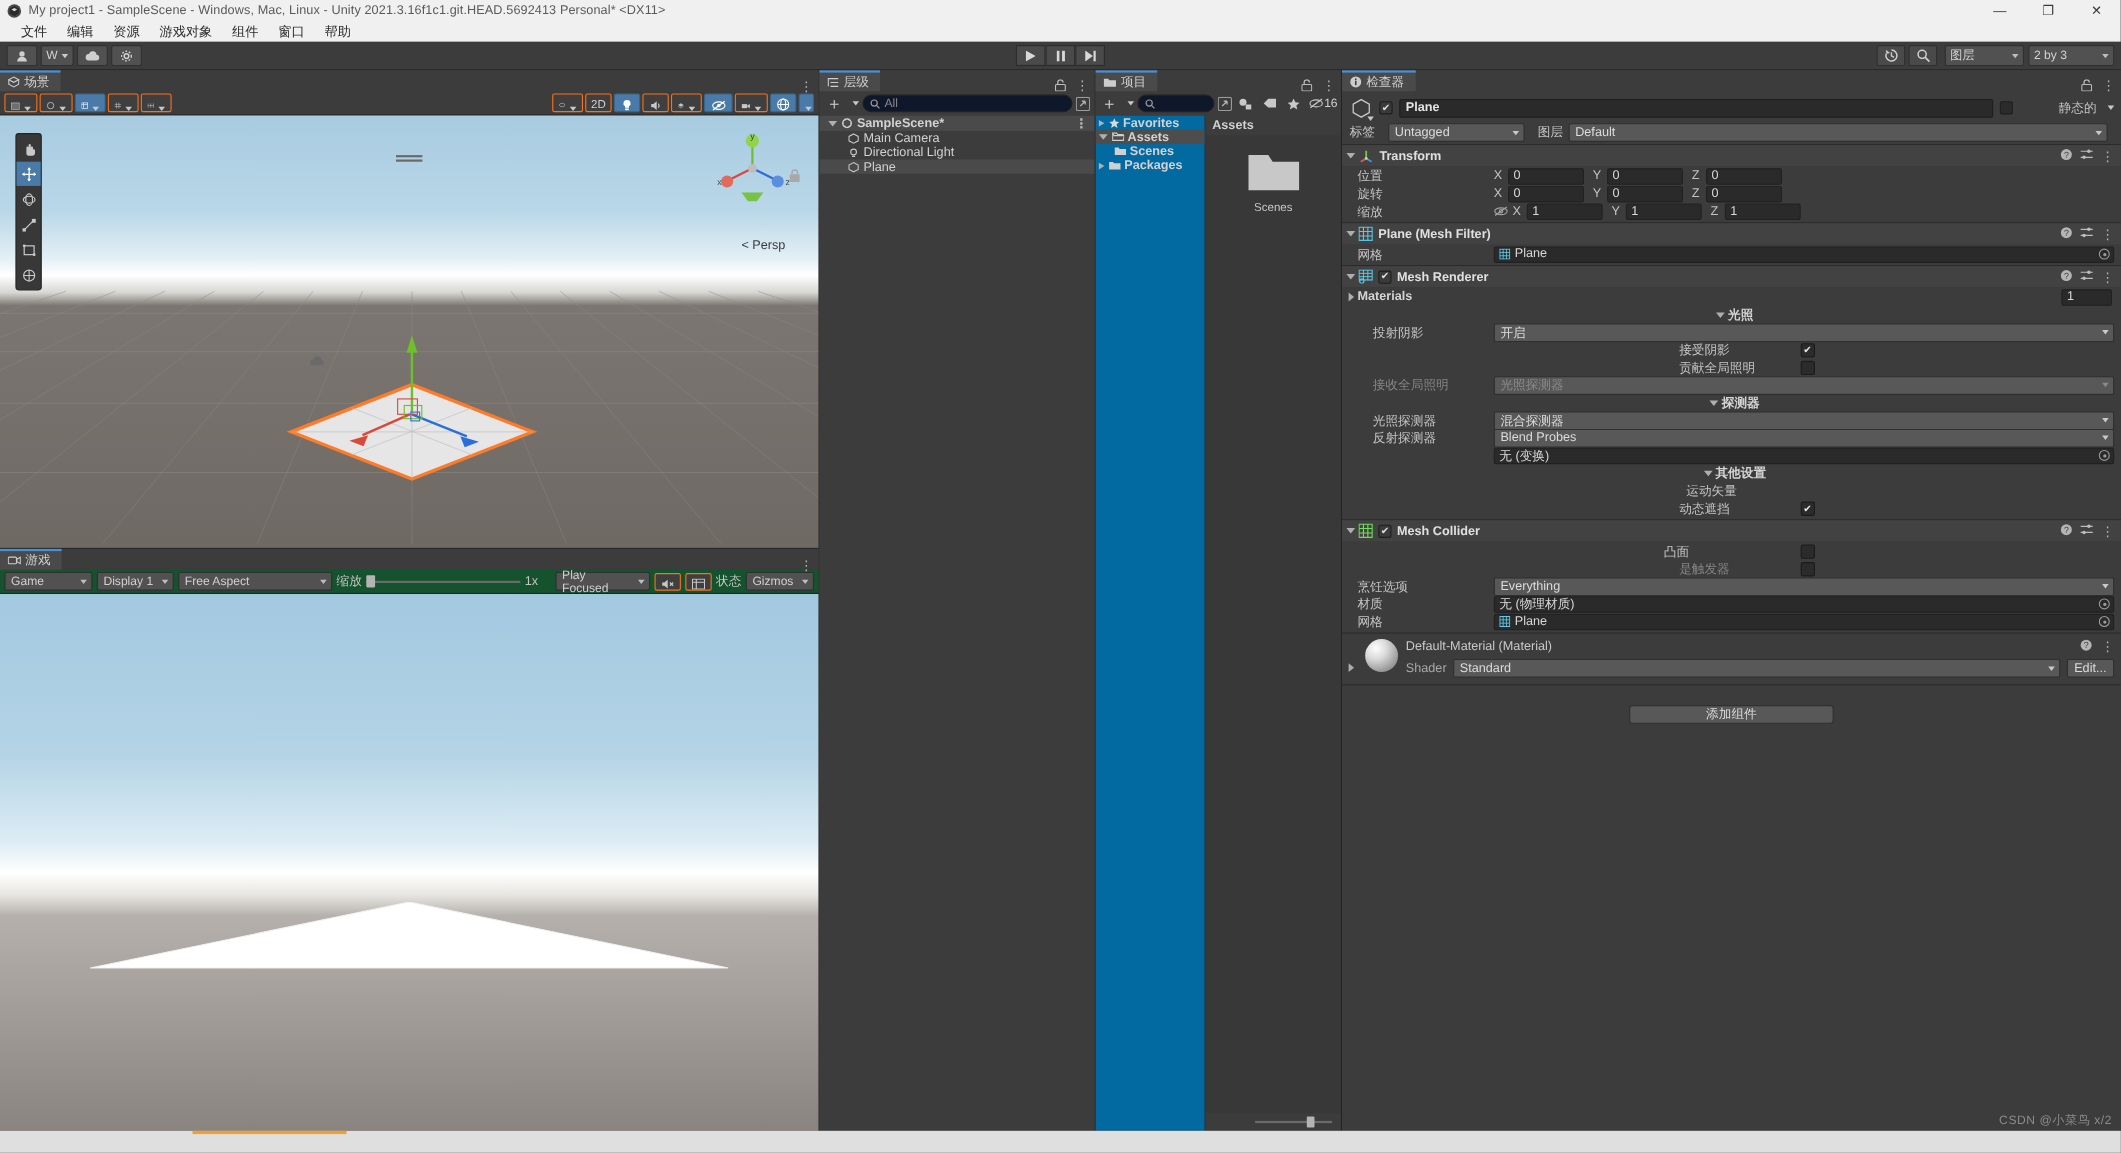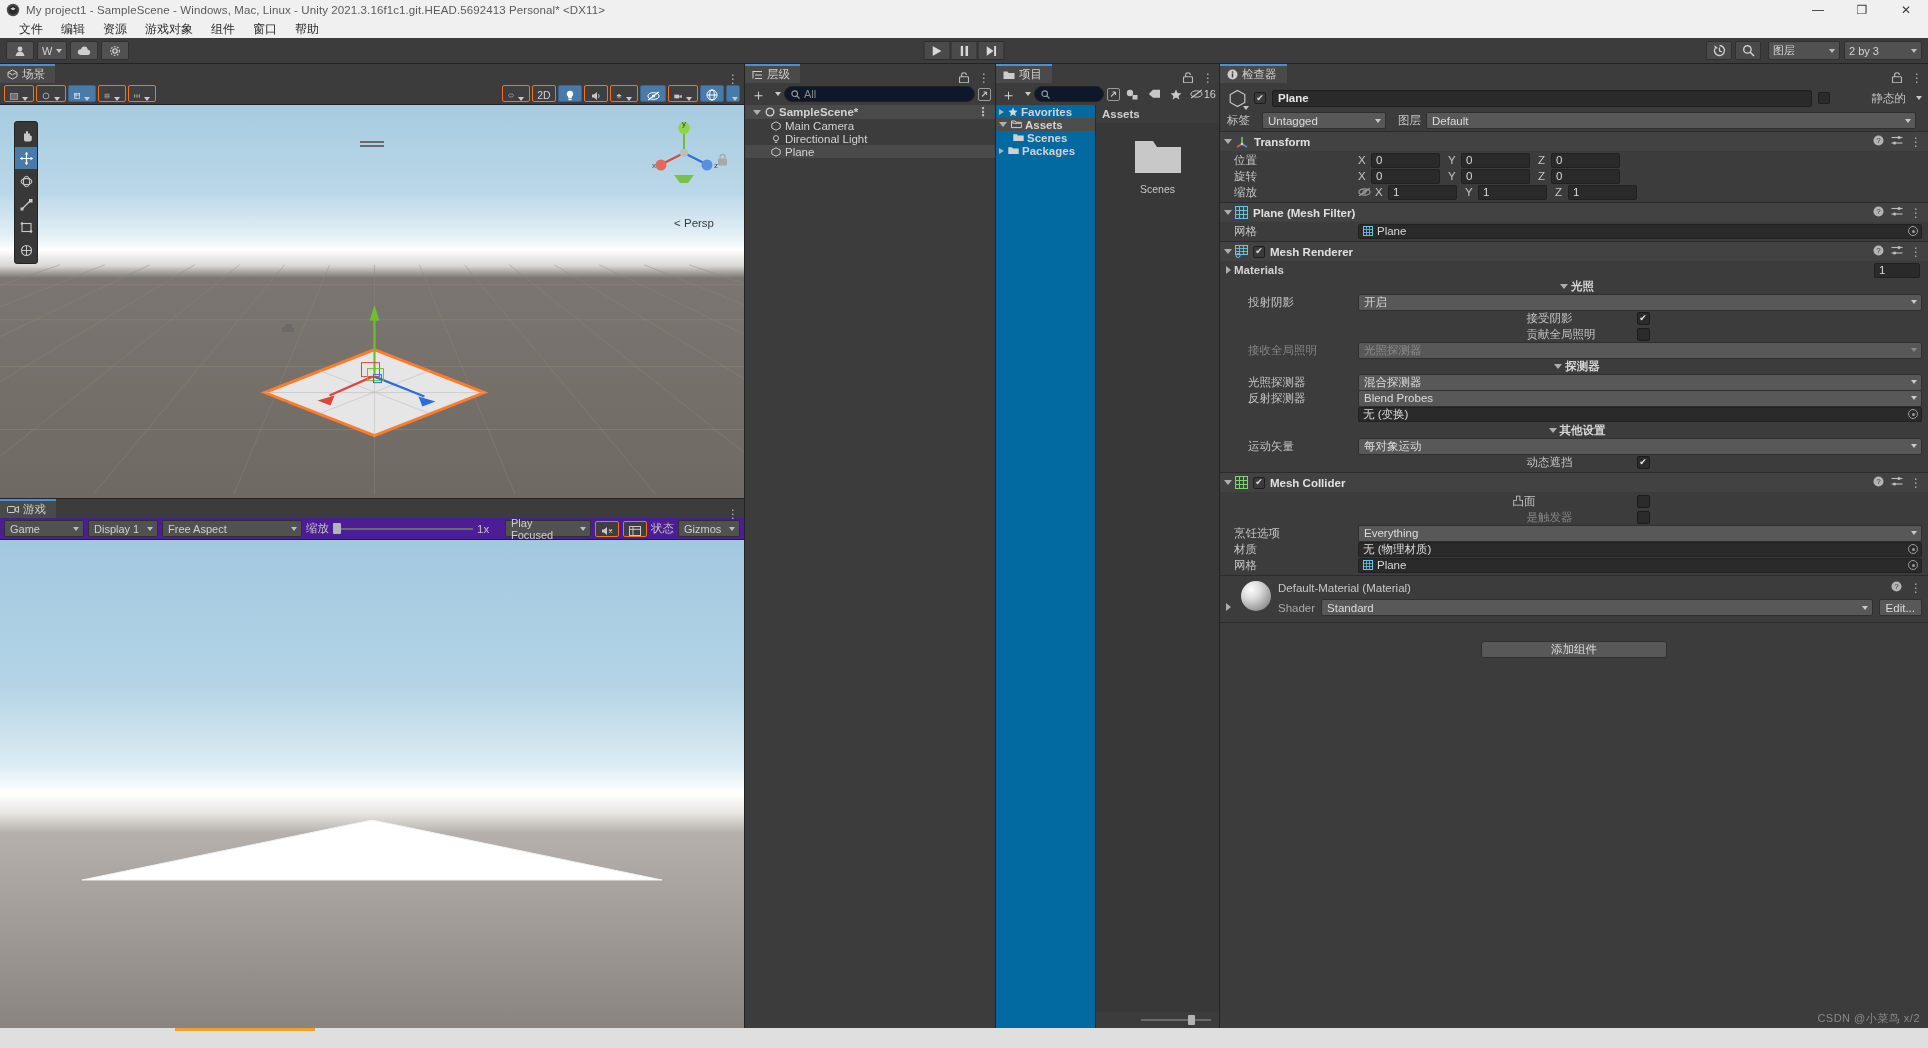--- a/index.html
+++ b/index.html
@@ -69,21 +69,21 @@
     border:1px solid #242424; border-radius:3px; padding:2px 0; display:flex; flex-direction:column; gap:1px; }
   #scene-tools .tl { height:22px; display:flex; align-items:center; justify-content:center; color:#c8c8c8; }
   #scene-tools .tl.sel { background:#4a7ba8; }
   #gizmo { position:absolute; right:20px; top:8px; width:80px; height:80px; }
   #persp-label { position:absolute; right:30px; top:112px; color:#3a3a3a; font-size:11.5px; }
   #scene-dragbar { position:absolute; left:50%; transform:translateX(-50%); top:36px; width:24px; height:0;
     border-top:2px solid #6a6a6a; border-bottom:2px solid #6a6a6a; height:6px; }
 
   
   #game-panel { flex:1; display:flex; flex-direction:column; border-top:1px solid #232323; }
-  #game-toolbar { height:22px; background:#4c1d95; display:flex; align-items:center; padding:0 4px;
+  #game-toolbar { height:22px; background:#14532d; display:flex; align-items:center; padding:0 4px;
     border-bottom:1px solid #232323; gap:4px; font-size:11px; color:#c8c8c8; }
   .gsel { height:17px; background:#515151; border:1px solid #2f2f2f; border-radius:2px; display:flex;
     align-items:center; padding:0 16px 0 5px; position:relative; color:#d0d0d0; font-size:11px; }
   .gsel .arw { position:absolute; right:4px; width:0;height:0;
     border-left:3px solid transparent;border-right:3px solid transparent;border-top:4px solid #bdbdbd; }
   #zoom-slider { flex:0 0 auto; width:140px; height:14px; position:relative; display:flex; align-items:center; }
   #zoom-slider .track { width:100%; height:2px; background:#6b6b6b; }
   #zoom-slider .knob { position:absolute; left:0; width:8px; height:11px; background:#b4b4b4; border-radius:1px; }
   #game-view { flex:1; position:relative; overflow:hidden;
     background:linear-gradient(#a2c8e0 0%, #b4d4e6 30%, #dcecf4 46%, #ffffff 52%, #e8e6e2 56%, #b5b0ab 60%, #8a8480 100%); }
@@ -1094,24 +1094,20 @@
               <span>无 (变换)</span>
               <span class="sel-dot"></span>
             </span>
           </div>
           <div class="frow" style="padding-left:6px">
             <span class="foldtri"></span>
             <span class="flbl bold" style="width:auto">其他设置</span>
           </div>
           <div class="frow">
             <span class="flbl indent">运动矢量</span>
-            <span class="dropdown dd-wide">
-              <span>每对象运动</span>
-              <span class="arw"></span>
-            </span>
           </div>
           <div class="frow">
             <span class="flbl indent">动态遮挡</span>
             <span class="smallcbx on"></span>
           </div>
         </div>
       </div>
 
       <div class="comp">
         <div class="comp-head">

